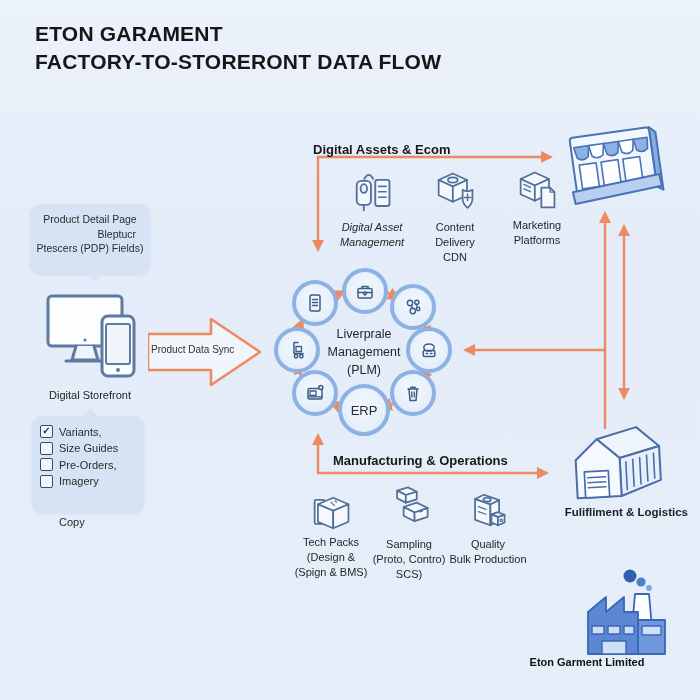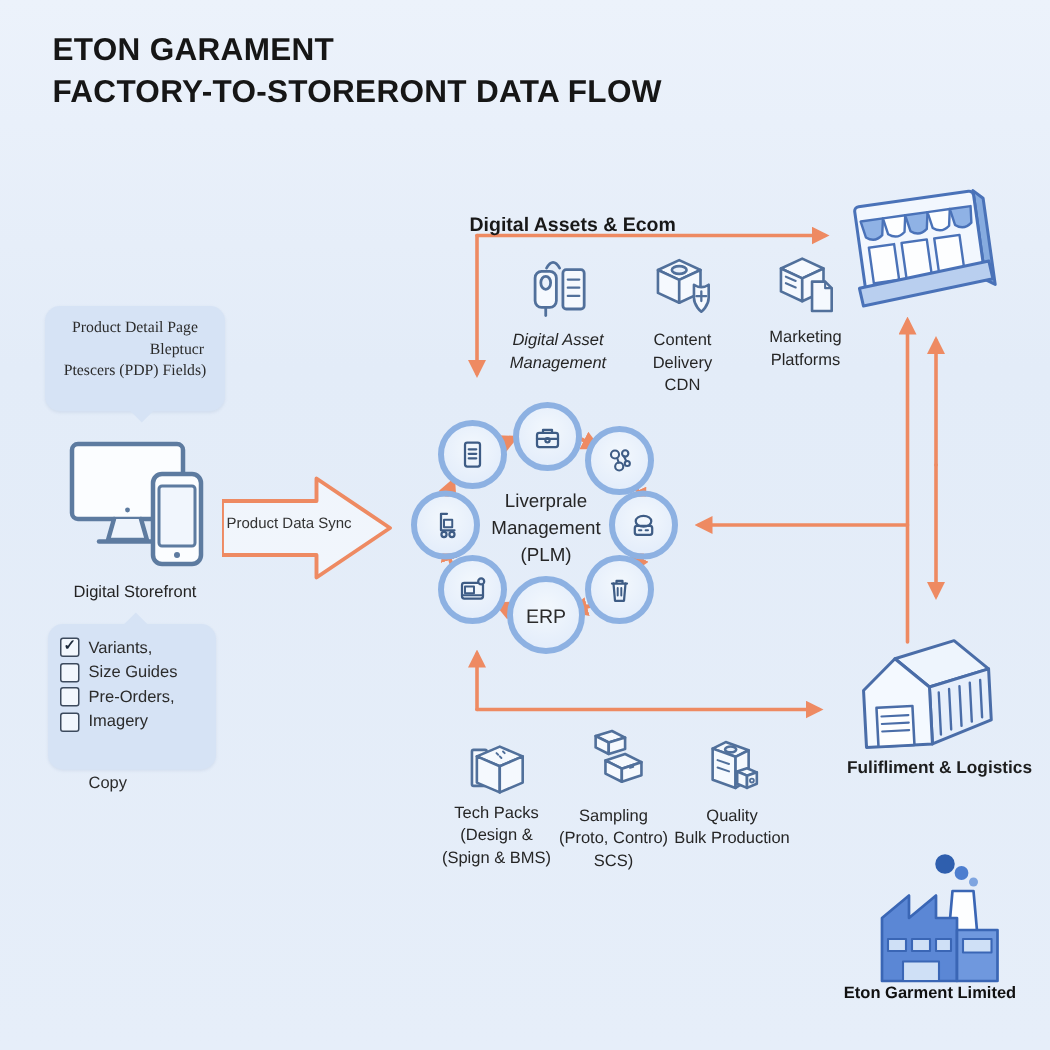--- a/index.html
+++ b/index.html
@@ -8,39 +8,39 @@
     font-family:"Liberation Sans", sans-serif;
     color:#2b2b2b;
     background:linear-gradient(180deg,#ecf2fb 0%,#e3ecf8 35%,#e6eef9 100%);
     overflow:hidden;position:relative;
   }
   .stage{position:absolute;inset:0;width:700px;height:700px;}
   .abs{position:absolute;}
   .title{left:35px;top:20px;font-size:21px;font-weight:700;line-height:28px;color:#161616;letter-spacing:.2px;}
   .bubble{background:#d6e3f5;border-radius:10px;position:absolute;box-shadow:0 1px 2px rgba(120,150,190,.15);}
   .bubble .tail{position:absolute;width:13px;height:13px;background:#d6e3f5;transform:rotate(45deg);}
-  .pdp-box{left:30px;top:204px;width:120px;height:70px;padding:8px 4px;box-sizing:border-box;font-size:10.5px;line-height:14.5px;text-align:center;font-family:Liberation Serif, serif;}
+  .pdp-box{left:30px;top:204px;width:120px;height:70px;padding:8px 4px;box-sizing:border-box;font-size:10.5px;line-height:14.5px;text-align:center;}
   .pdp-line2{text-align:right;padding-right:10px;}
   .check-box{left:32px;top:416px;width:112px;height:97px;padding:9px 8px;box-sizing:border-box;font-size:11px;}
   .check-row{display:flex;align-items:center;gap:6px;margin-bottom:3.5px;}
   .cb{width:11px;height:11px;border:1.6px solid #3c4a5d;border-radius:2px;background:#f2f7fd;flex:0 0 auto;
       font-size:10px;line-height:10px;text-align:center;color:#1d2a3a;font-weight:700;}
   .check-footer{margin-left:19px;margin-top:28px;}
   .small-label{font-size:11px;color:#232323;}
   .storefront-label{left:30px;top:389px;width:120px;text-align:center;font-weight:500;}
   .sync-text{left:151px;top:344px;width:94px;font-size:10px;color:#333;}
   .section-header{font-weight:700;font-size:13px;color:#181818;}
   .ring-circle{position:absolute;width:46px;height:46px;border-radius:50%;
       border:4.5px solid #8db1e2;background:radial-gradient(circle at 50% 40%,#f3f8fd 0%,#dfeafa 100%);
       display:flex;align-items:center;justify-content:center;box-sizing:border-box;}
   .ring-erp{width:52px;height:52px;font-size:13px;color:#2b2b2b;}
   .plm-center{left:306px;top:325px;width:116px;text-align:center;font-size:12.5px;line-height:18px;color:#262626;}
   .icon-label{position:absolute;text-align:center;font-size:11px;line-height:15px;color:#262626;}
   .fulfill-label{left:558px;top:506px;width:130px;text-align:right;font-size:11.5px;font-weight:600;color:#1d1d1d;}
-  .factory-label{left:555px;top:656px;width:130px;text-align:center;font-size:11px;font-weight:700;color:#111;}
+  .factory-label{left:522px;top:656px;width:130px;text-align:center;font-size:11px;font-weight:700;color:#111;}
   svg{display:block;}
 </style>
 </head>
 <body>
 
 <div class="stage">
 
   <div class="abs title">
     <div>ETON GARAMENT</div>
     <div>FACTORY-TO-STORERONT DATA FLOW</div>
@@ -257,20 +257,21 @@
     <svg width="22" height="22" viewBox="0 0 22 22">
       <g stroke="#3e5c85" stroke-width="1.5" fill="none" stroke-linecap="round" stroke-linejoin="round">
         <path d="M12,3.5 h-4 v11 h9"></path>
         <rect x="10" y="7.5" width="5.5" height="5" stroke-width="1.3"></rect>
         <circle cx="10" cy="17.3" r="1.7"></circle>
         <circle cx="15.3" cy="17.3" r="1.7"></circle>
       </g>
     </svg>
   </div>
 
+  <div class="abs section-header" style="left:333px;top:453px;">Manufacturing &amp; Operations</div>
 
   <svg class="abs" style="left:307px;top:489px;" width="48" height="48" viewBox="0 0 44 44">
     <g stroke="#51709b" stroke-width="1.6" fill="#f5f9fe" stroke-linejoin="round" stroke-linecap="round">
       <rect x="7" y="10" width="9" height="22" rx="1"></rect>
       <polygon points="24,8 38,14 24,20 10,14"></polygon>
       <polygon points="10,14 24,20 24,36 10,30"></polygon>
       <polygon points="38,14 24,20 24,36 38,30"></polygon>
       <path d="M22,12 l1,1 M26,11 l1,1 M24,14 l1,1" stroke-width="1.2"></path>
     </g>
   </svg>

